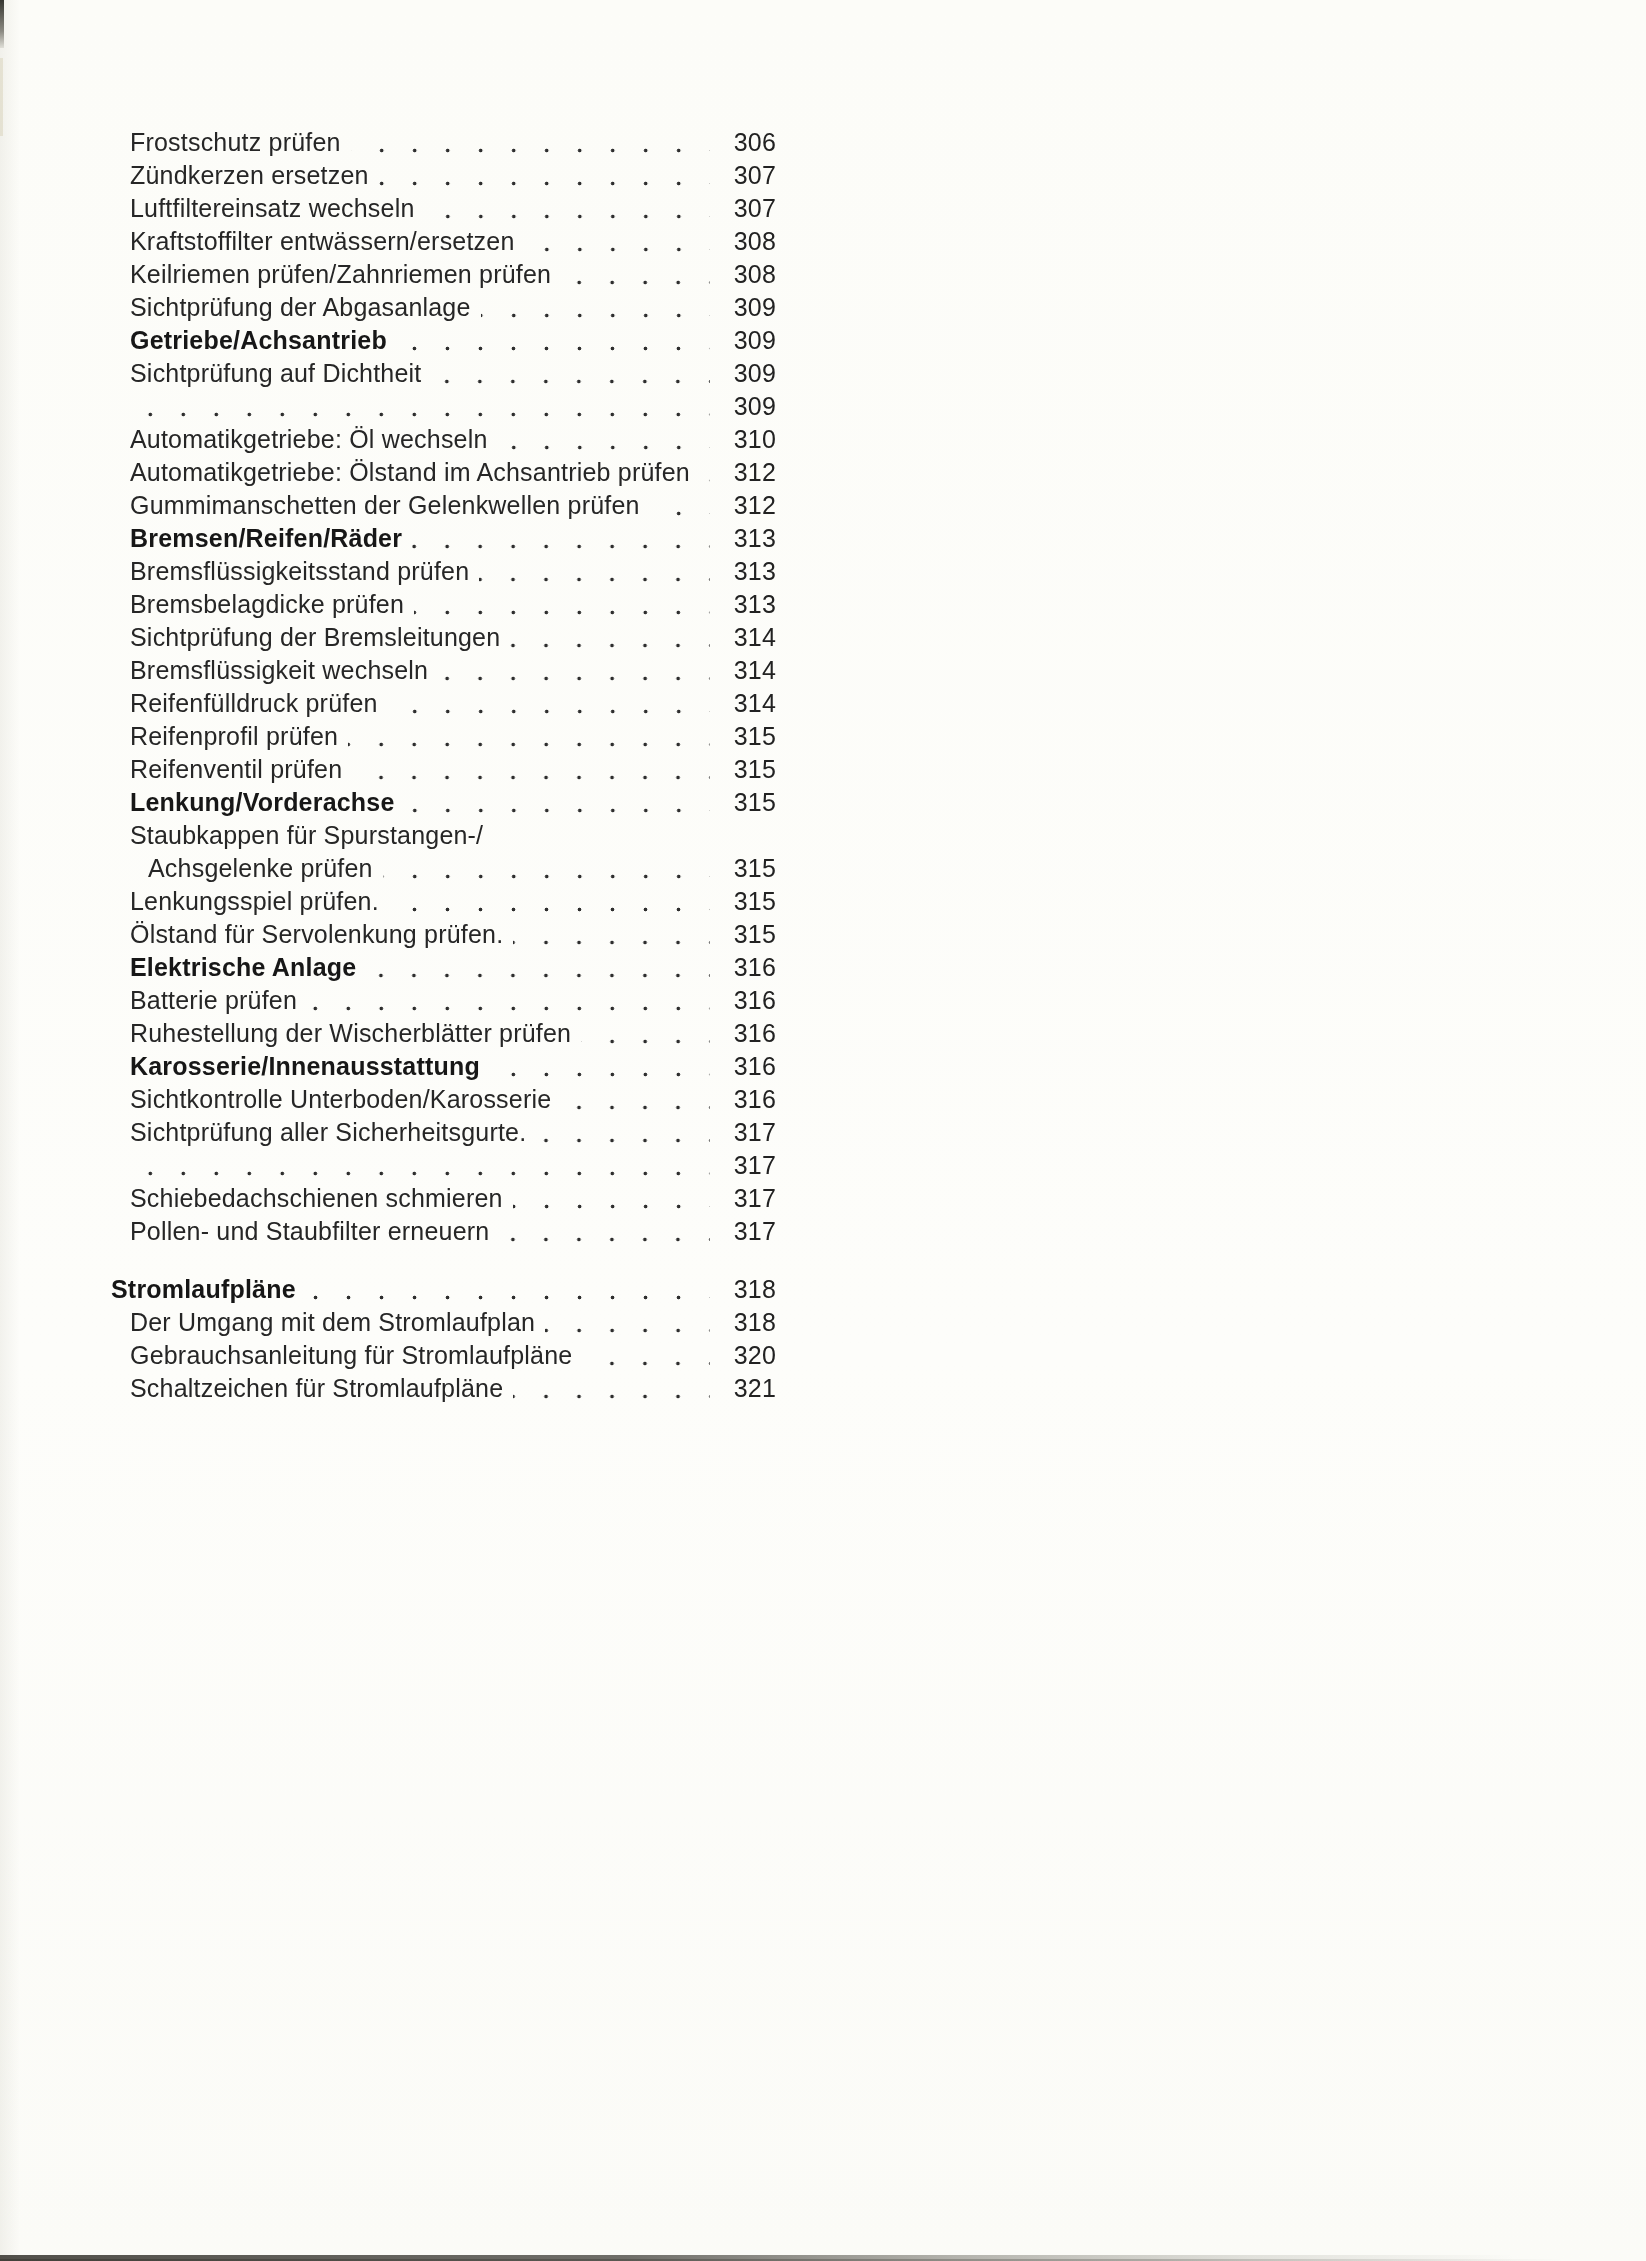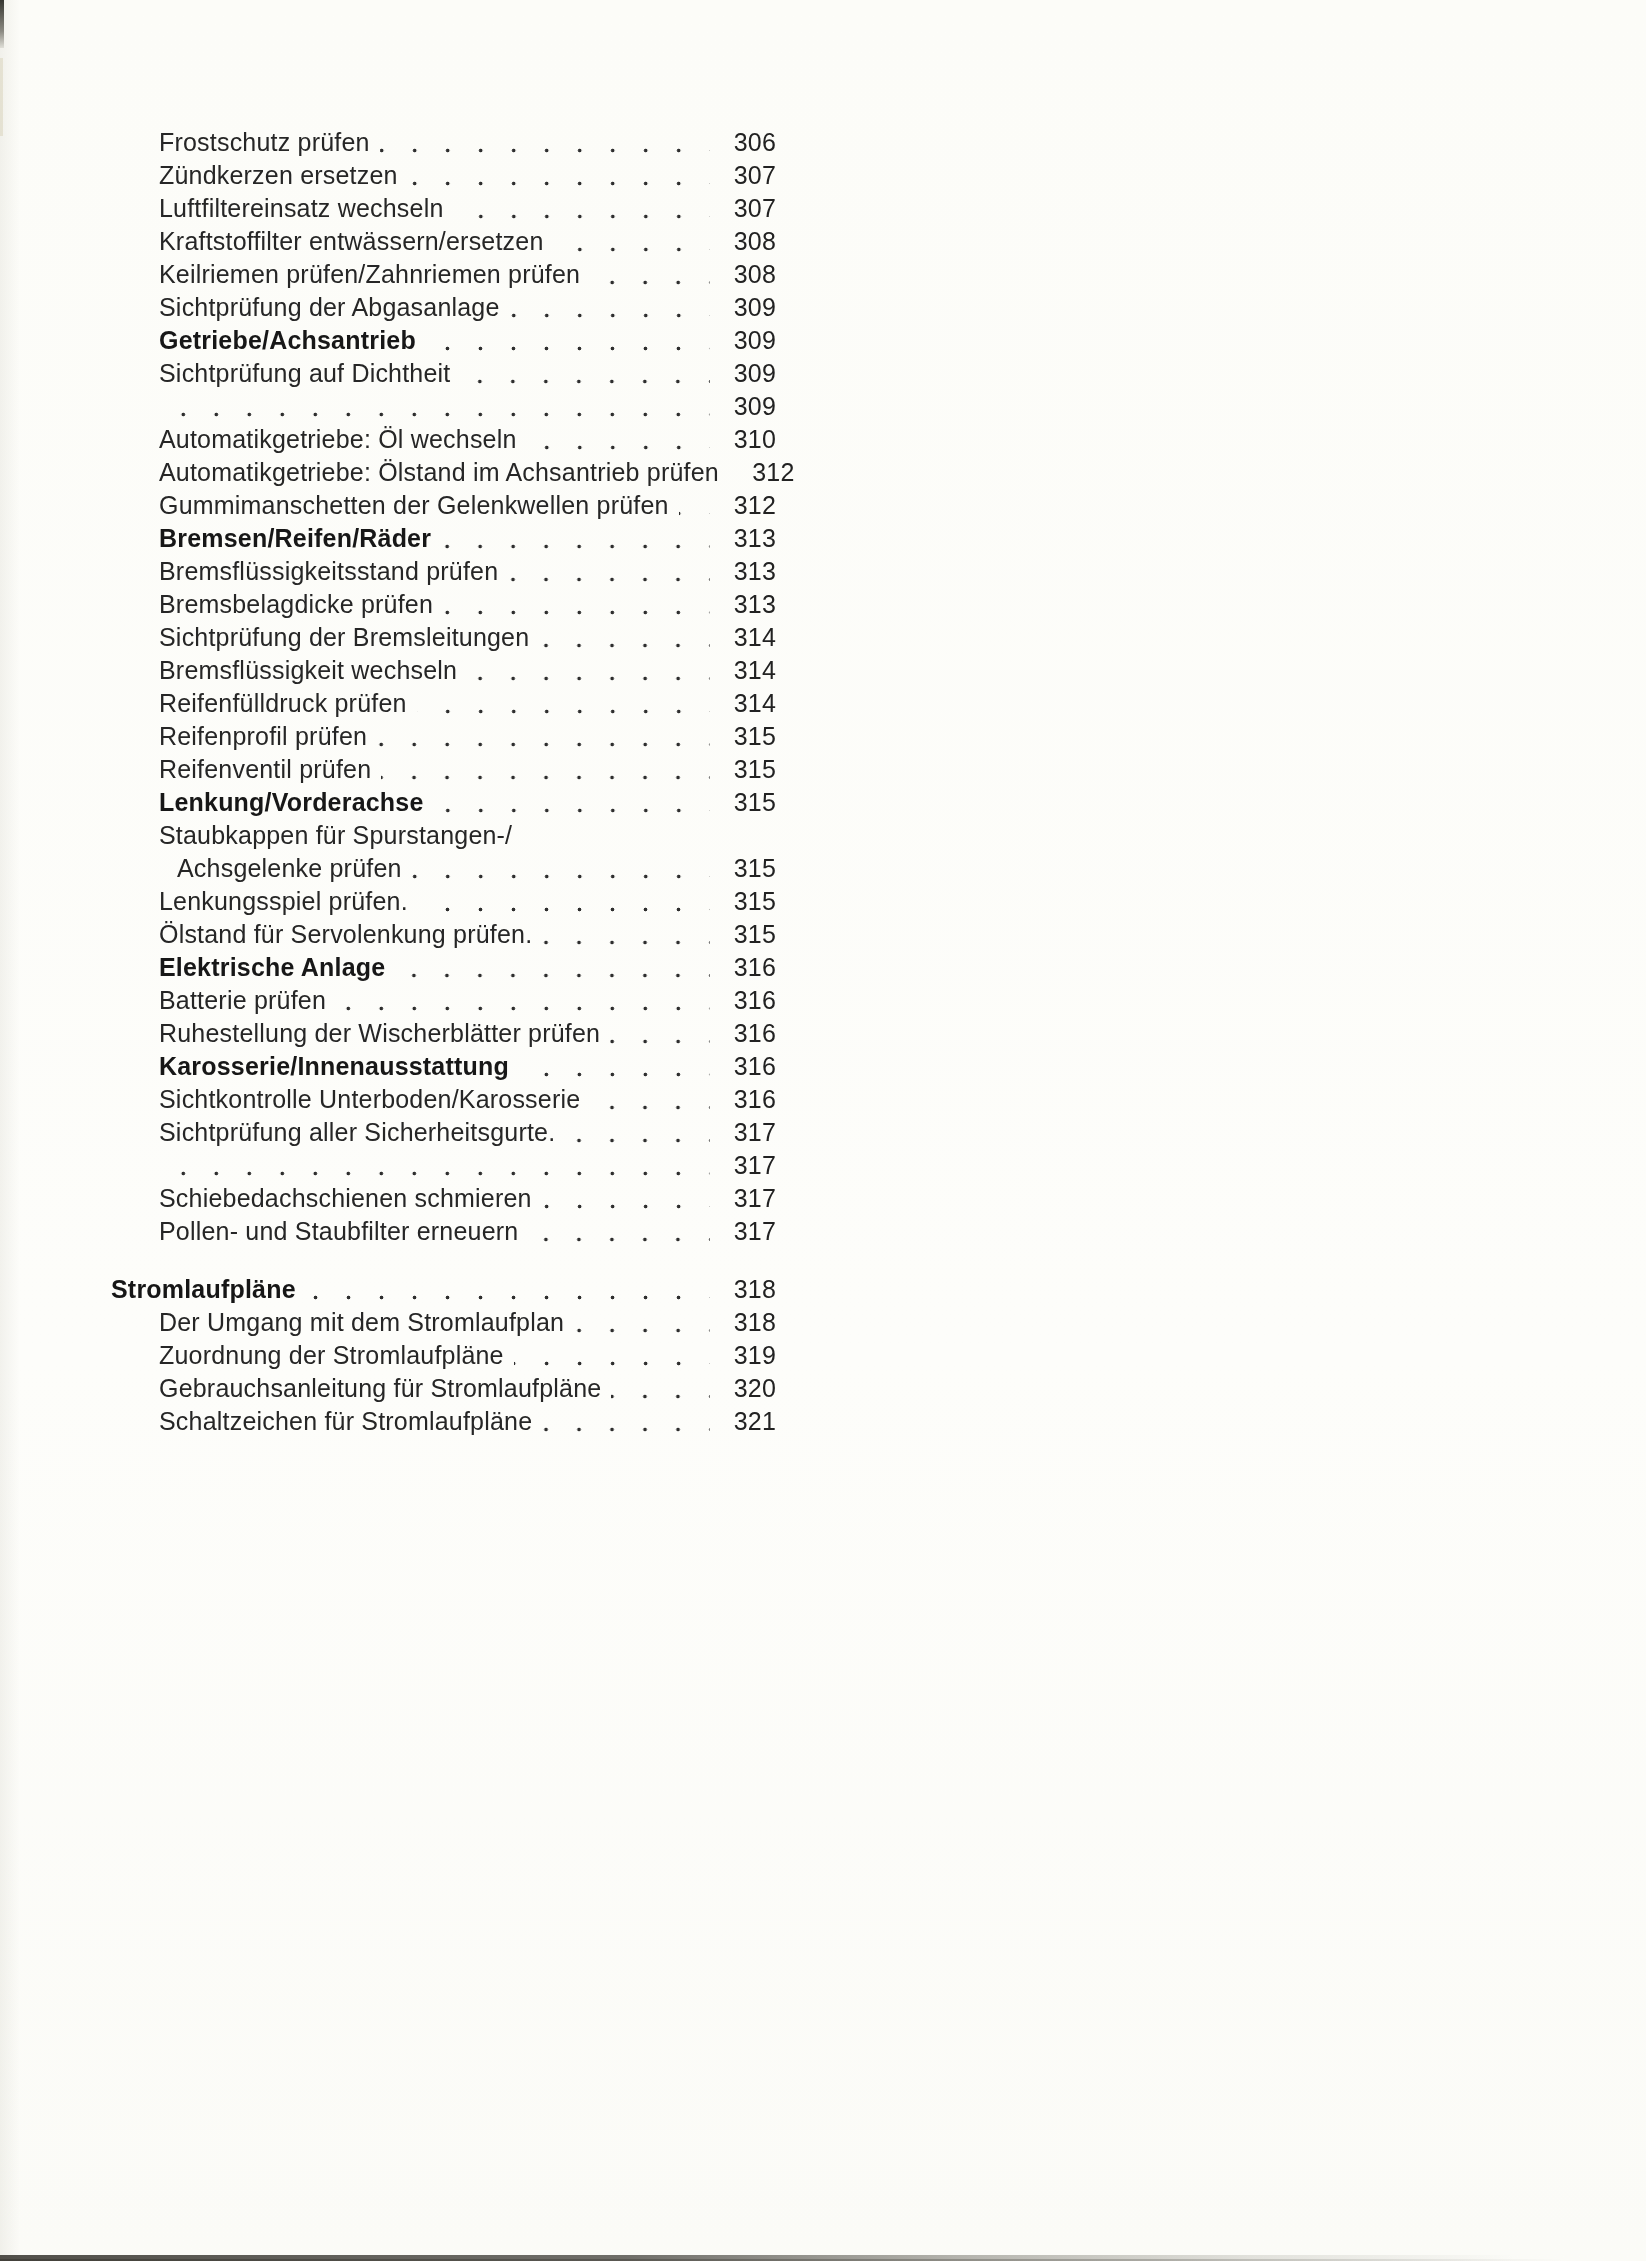--- a/index.html
+++ b/index.html
@@ -60,21 +60,20 @@
     top:126px;
     width:646px;
     font-size:25px;
     line-height:33px;
     color:#262626;
     letter-spacing:0.2px;
   }
   .row{
     display:flex;
     align-items:baseline;
-    margin-left:29px;
   }
   .row .label{
     flex:0 0 auto;
     white-space:nowrap;
   }
   .row .leader{
     flex:1 1 auto;
     min-width:0;
     align-self:stretch;
     margin:0 6.6px 0 10px;
@@ -287,25 +286,20 @@
         <span class="label">Stromlaufpläne</span>
         <span class="leader"></span>
         <span class="page-num">318</span>
       </div>
       <div class="row">
         <span class="label">Der Umgang mit dem Stromlaufplan</span>
         <span class="leader"></span>
         <span class="page-num">318</span>
       </div>
       <div class="row">
-        <span class="label">Zuordnung der Stromlaufpläne</span>
-        <span class="leader"></span>
-        <span class="page-num">319</span>
-      </div>
-      <div class="row">
         <span class="label">Gebrauchsanleitung für Stromlaufpläne</span>
         <span class="leader"></span>
         <span class="page-num">320</span>
       </div>
       <div class="row">
         <span class="label">Schaltzeichen für Stromlaufpläne</span>
         <span class="leader"></span>
         <span class="page-num">321</span>
       </div>
     </div>

